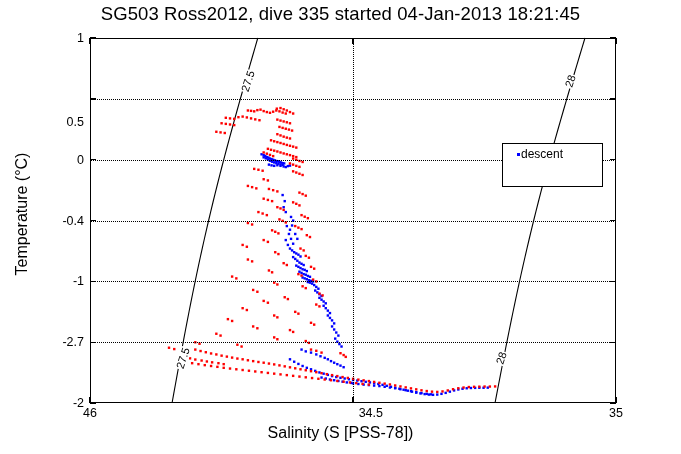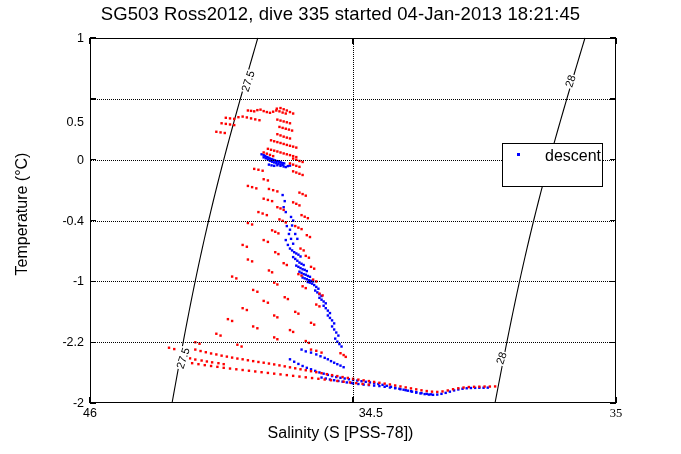--- a/index.html
+++ b/index.html
@@ -45,21 +45,21 @@
     left:-68px;top:205px;width:180px;text-align:center;
     transform:rotate(-90deg);transform-origin:center center;
   }
 
   .legend{
     position:absolute;left:502px;top:143px;width:101px;height:44px;
     border:1.2px solid #000;background:#fff;box-sizing:border-box;
   }
   .legrow{position:absolute;left:0;width:101px;height:22px;}
   .legdot{position:absolute;left:14px;top:9px;width:3.2px;height:3.2px;}
-  .legtxt{position:absolute;left:42px;top:3px;font-size:16px;}
+  .legtxt{position:absolute;left:18px;top:3px;font-size:12px;}
 
   .clabel{
     position:absolute;font-size:11px;white-space:nowrap;
     background:#fff;padding:0 1px;
   }
   svg{position:absolute;left:0;top:0;overflow:visible;}
 </style>
 </head>
 <body>
 <div id="root">
@@ -583,34 +583,34 @@
       <div class="ticky" style="left: 90px; top: 219.9px;"></div>
       <div class="ticky" style="left: 610px; top: 219.9px;"></div>
       <div class="ylab" style="left: 44px; top: 213.5px;">-0.4</div>
       <div class="gridh" style="left: 90px; top: 281.333px;"></div>
       <div class="ticky" style="left: 90px; top: 280.733px;"></div>
       <div class="ticky" style="left: 610px; top: 280.733px;"></div>
       <div class="ylab" style="left: 44px; top: 274.333px;">-1</div>
       <div class="gridh" style="left: 90px; top: 342.167px;"></div>
       <div class="ticky" style="left: 90px; top: 341.567px;"></div>
       <div class="ticky" style="left: 610px; top: 341.567px;"></div>
-      <div class="ylab" style="left: 44px; top: 335.167px;">-2.2</div>
+      <div class="ylab" style="left: 44px; top: 335.167px;">-2.7</div>
       <div class="ticky" style="left: 90px; top: 402.4px;"></div>
       <div class="ticky" style="left: 610px; top: 402.4px;"></div>
       <div class="ylab" style="left: 44px; top: 396px;">-2</div>
       <div class="tickx" style="left: 89.4px; top: 397px;"></div>
       <div class="tickx" style="left: 89.4px; top: 38px;"></div>
       <div class="xlab" style="left: 60px;">46</div>
       <div class="gridv" style="left: 353px; top: 38px;"></div>
       <div class="tickx" style="left: 352.4px; top: 397px;"></div>
       <div class="tickx" style="left: 352.4px; top: 38px;"></div>
       <div class="xlab" style="left: 323px; text-align: right;">34.5</div>
       <div class="tickx" style="left: 615.4px; top: 397px;"></div>
       <div class="tickx" style="left: 615.4px; top: 38px;"></div>
-      <div class="xlab" style="left: 586px; font-family: Liberation Serif, serif;">35</div>
+      <div class="xlab" style="left: 586px;">35</div>
       <div class="clabel" style="left: 236.182px; top: 74.8px; transform: rotate(-72deg);">27.5</div>
       <div class="clabel" style="left: 171.021px; top: 352.2px; transform: rotate(-72deg);">27.5</div>
       <div class="clabel" style="left: 562.849px; top: 74.8px; transform: rotate(-72deg);">28</div>
       <div class="clabel" style="left: 494.49px; top: 352.2px; transform: rotate(-72deg);">28</div>
     </div>
 
 <div class="xtitle">Salinity (S [PSS-78])</div>
 <div class="ytitle">Temperature (°C)</div>
 
 <div class="legend">

